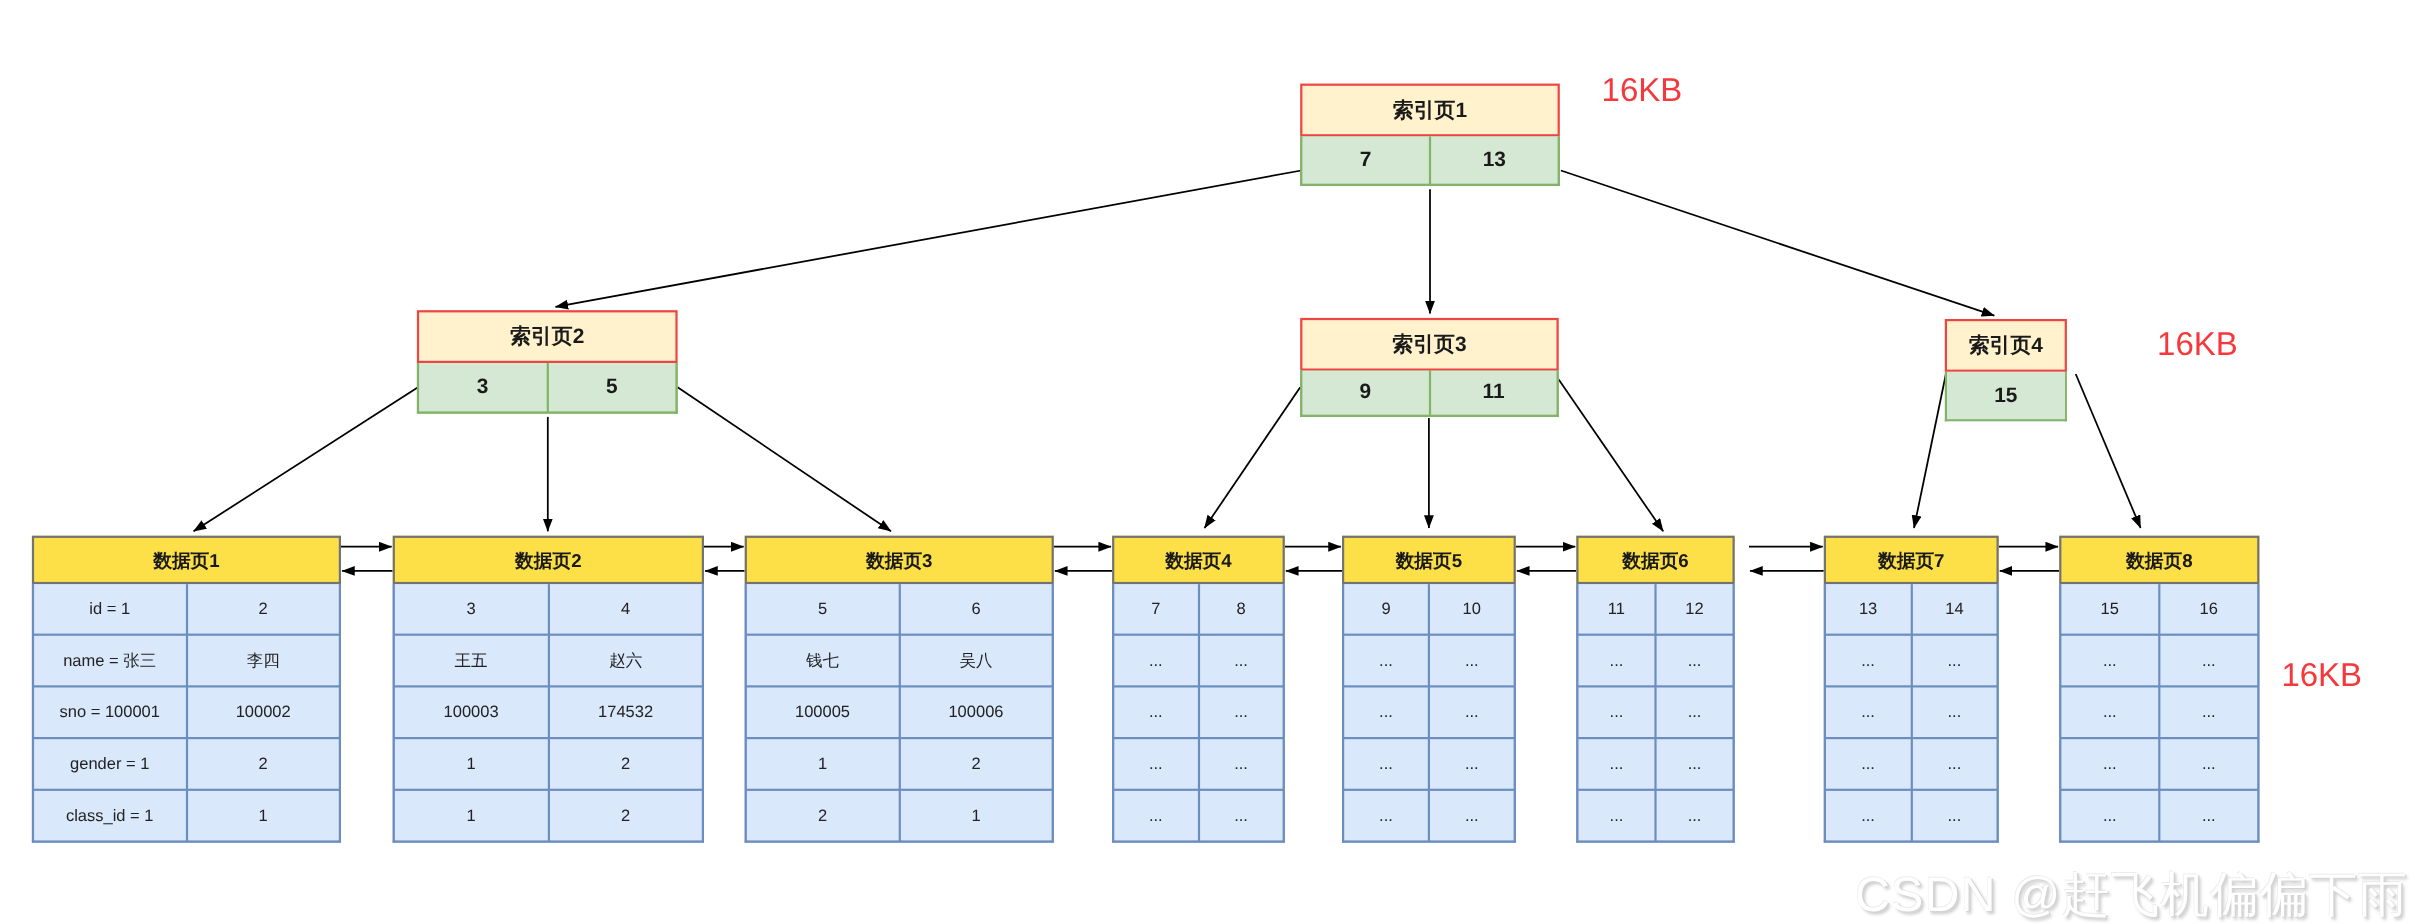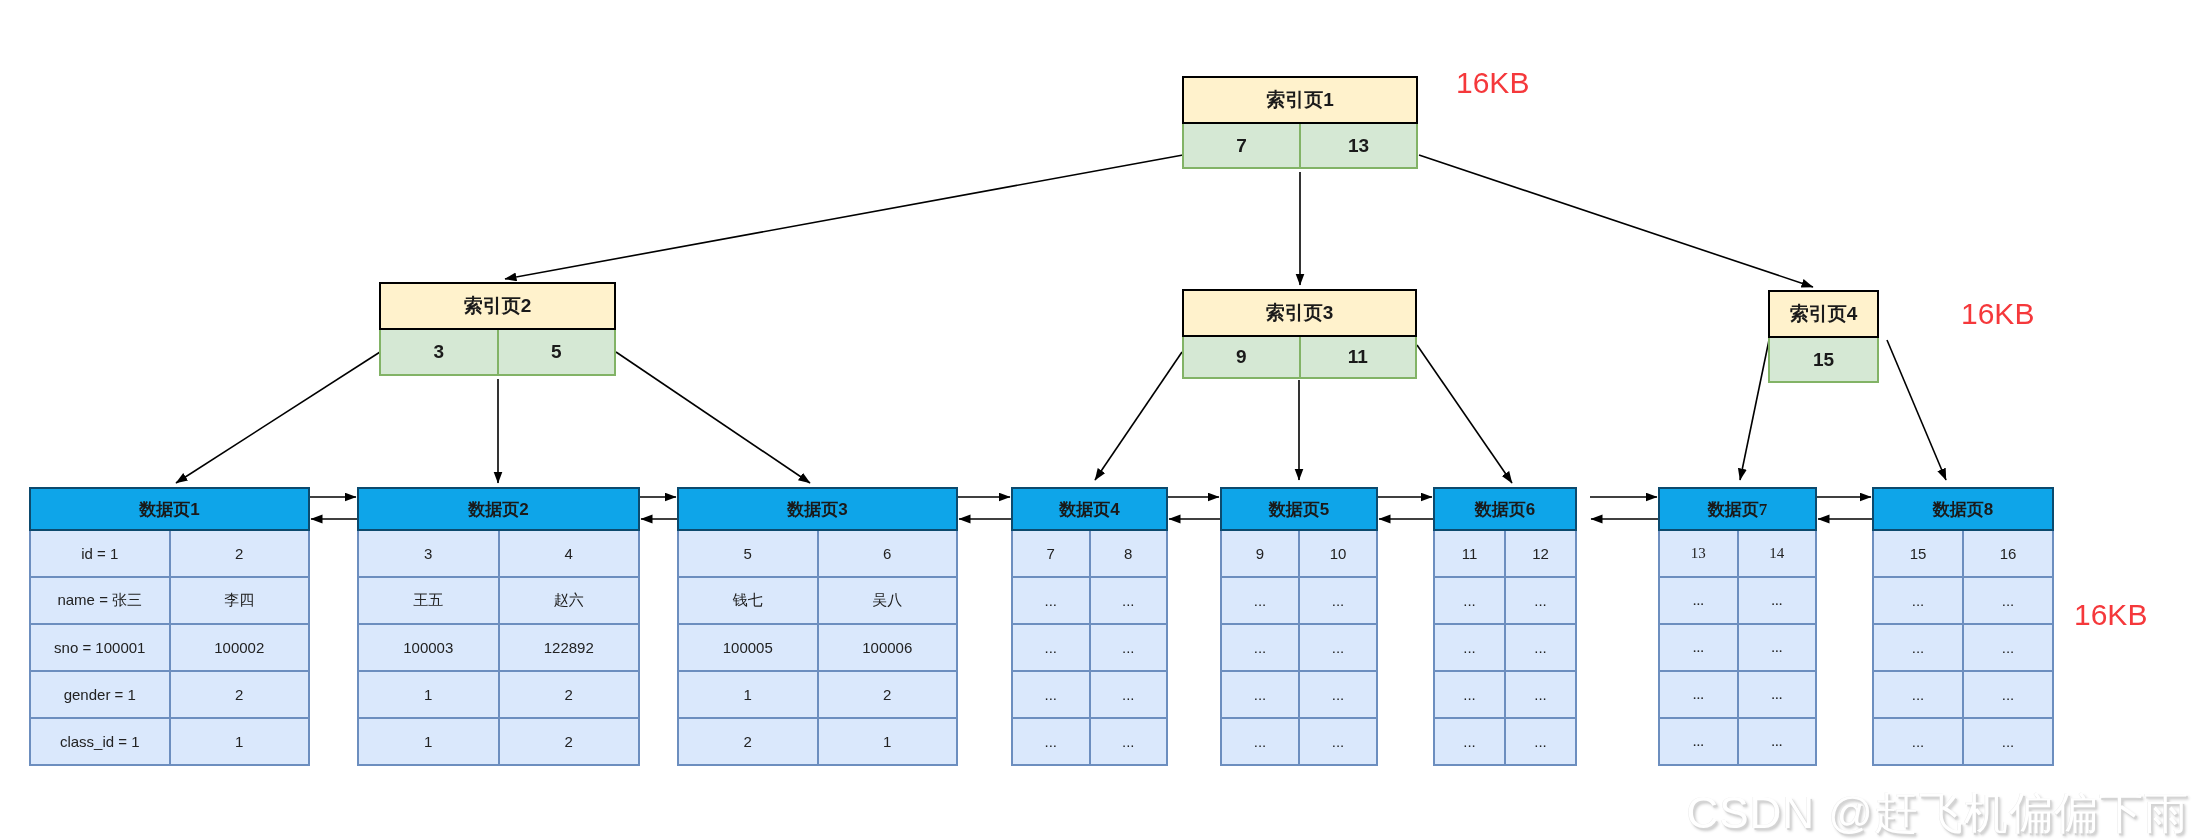--- a/index.html
+++ b/index.html
@@ -3,34 +3,34 @@
 <meta charset="utf-8">
 <style>
   html,body{margin:0;padding:0;background:#fff;}
   #canvas{
     position:relative;width:2195px;height:840px;background:#ffffff;
     font-family:"Liberation Sans",sans-serif;overflow:hidden;
   }
   #arrow-layer{position:absolute;left:0;top:0;width:2195px;height:840px;pointer-events:none;}
   .ipage,.dpage{position:absolute;box-sizing:border-box;}
   .ipage-header{
-    box-sizing:border-box;height:48px;background:#fff2cc;border:2px solid #000000;
+    box-sizing:border-box;height:48px;background:#fff2cc;border:2px solid #ef4444;
     display:flex;align-items:center;justify-content:center;
     font-weight:bold;font-size:19px;color:#1a1a1a;
   }
   .ipage-keys{
     box-sizing:border-box;display:grid;gap:2px;background:#82b366;
     border:2px solid #82b366;border-top:0;
   }
   .key-cell{
     background:#d5e8d4;display:flex;align-items:center;justify-content:center;
     font-weight:bold;font-size:19px;color:#1a1a1a;
   }
   .dpage-header{
-    box-sizing:border-box;height:44px;background:#0ea5e9;border:2px solid #0c4a6e;
+    box-sizing:border-box;height:44px;background:#fde047;border:2px solid #737373;
     display:flex;align-items:center;justify-content:center;
     font-weight:bold;font-size:17px;color:#1a1a1a;
   }
   .dpage-grid{
     box-sizing:border-box;display:grid;grid-template-columns:1fr 1fr;gap:2px;
     background:#6c8ebf;border:2px solid #6c8ebf;border-top:0;
   }
   .data-cell{
     background:#dae8fc;display:flex;align-items:center;justify-content:center;
     font-size:15px;color:#222;height:45px;white-space:nowrap;
@@ -128,21 +128,21 @@
         </div>
       </div>
       <div class="dpage" style="left: 357px; top: 487px; width: 283px;">
         <div class="dpage-header">数据页2</div>
         <div class="dpage-grid">
           <div class="data-cell">3</div>
           <div class="data-cell">4</div>
           <div class="data-cell">王五</div>
           <div class="data-cell">赵六</div>
           <div class="data-cell">100003</div>
-          <div class="data-cell">122892</div>
+          <div class="data-cell">174532</div>
           <div class="data-cell">1</div>
           <div class="data-cell">2</div>
           <div class="data-cell">1</div>
           <div class="data-cell">2</div>
         </div>
       </div>
       <div class="dpage" style="left: 677px; top: 487px; width: 281px;">
         <div class="dpage-header">数据页3</div>
         <div class="dpage-grid">
           <div class="data-cell">5</div>
@@ -195,21 +195,21 @@
           <div class="data-cell">...</div>
           <div class="data-cell">...</div>
           <div class="data-cell">...</div>
           <div class="data-cell">...</div>
           <div class="data-cell">...</div>
           <div class="data-cell">...</div>
           <div class="data-cell">...</div>
           <div class="data-cell">...</div>
         </div>
       </div>
-      <div class="dpage" style="left: 1658px; top: 487px; width: 159px; font-family: Liberation Serif, serif;">
+      <div class="dpage" style="left: 1658px; top: 487px; width: 159px;">
         <div class="dpage-header">数据页7</div>
         <div class="dpage-grid">
           <div class="data-cell">13</div>
           <div class="data-cell">14</div>
           <div class="data-cell">...</div>
           <div class="data-cell">...</div>
           <div class="data-cell">...</div>
           <div class="data-cell">...</div>
           <div class="data-cell">...</div>
           <div class="data-cell">...</div>

